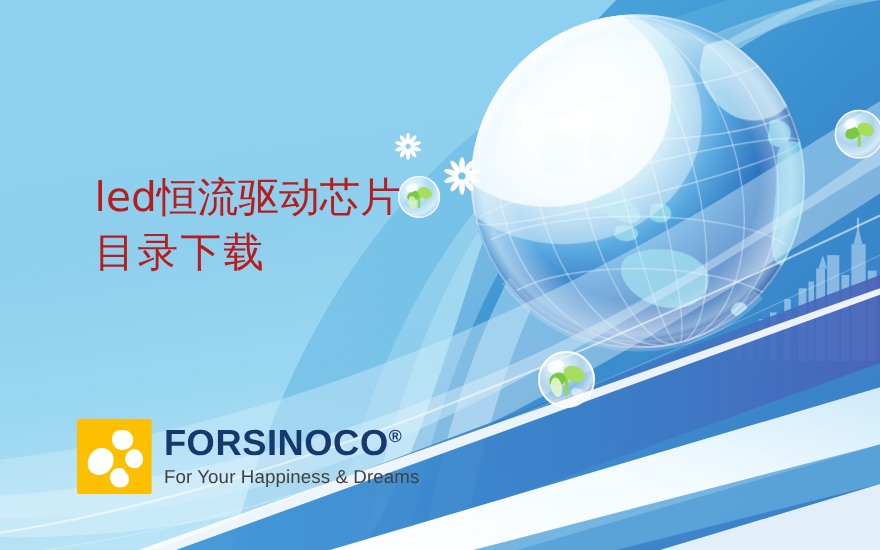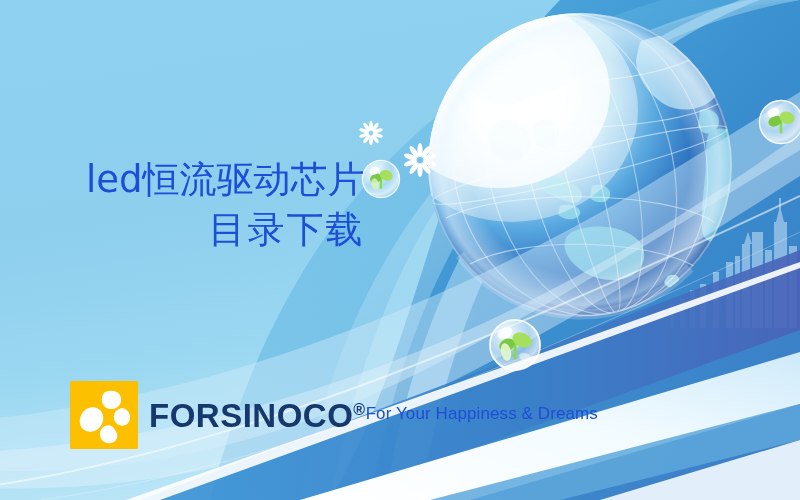--- a/index.html
+++ b/index.html
@@ -27,26 +27,25 @@
 
   
   .headline-block {
     position: absolute;
     left: 86px;
     top: 160px;
     z-index: 40;
     line-height: 1.08;
   }
   .headline-line {
-    color: #1d4ed8;
+    color: #b91c1c;
     font-size: 37px;
     font-weight: 400;
     white-space: nowrap;
     font-family: "DejaVu Sans", "Liberation Sans", sans-serif;
-    text-align: right;
   }
   .headline-line.l2 {
     margin-top: 10px;
     letter-spacing: 2px;
   }
 
   
   .logo-lockup {
     position: absolute;
     left: 70px;
@@ -59,41 +58,41 @@
     width: 68px;
     height: 68px;
     border-radius: 2px;
     position: relative;
     flex: 0 0 auto;
   }
   .logo-mark svg { display: block; }
   .logo-words {
     margin-left: 11px;
     display: flex;
-    flex-direction: row;
+    flex-direction: column;
     justify-content: flex-end;
   }
   .logo-name {
     font-size: 33px;
     font-weight: bold;
     color: #16386c;
     letter-spacing: 0.5px;
     line-height: 1;
     white-space: nowrap;
     font-family: "Liberation Sans", sans-serif;
   }
   .logo-name .reg {
     font-size: 16px;
     vertical-align: super;
     font-weight: bold;
   }
   .logo-tagline {
     margin-top: 5px;
     font-size: 17px;
-    color: #1d4ed8;
+    color: #404040;
     letter-spacing: 0.1px;
     white-space: nowrap;
     font-family: "Liberation Sans", sans-serif;
   }
 </style>
 </head>
 <body>
 
 <div id="banner">
 

